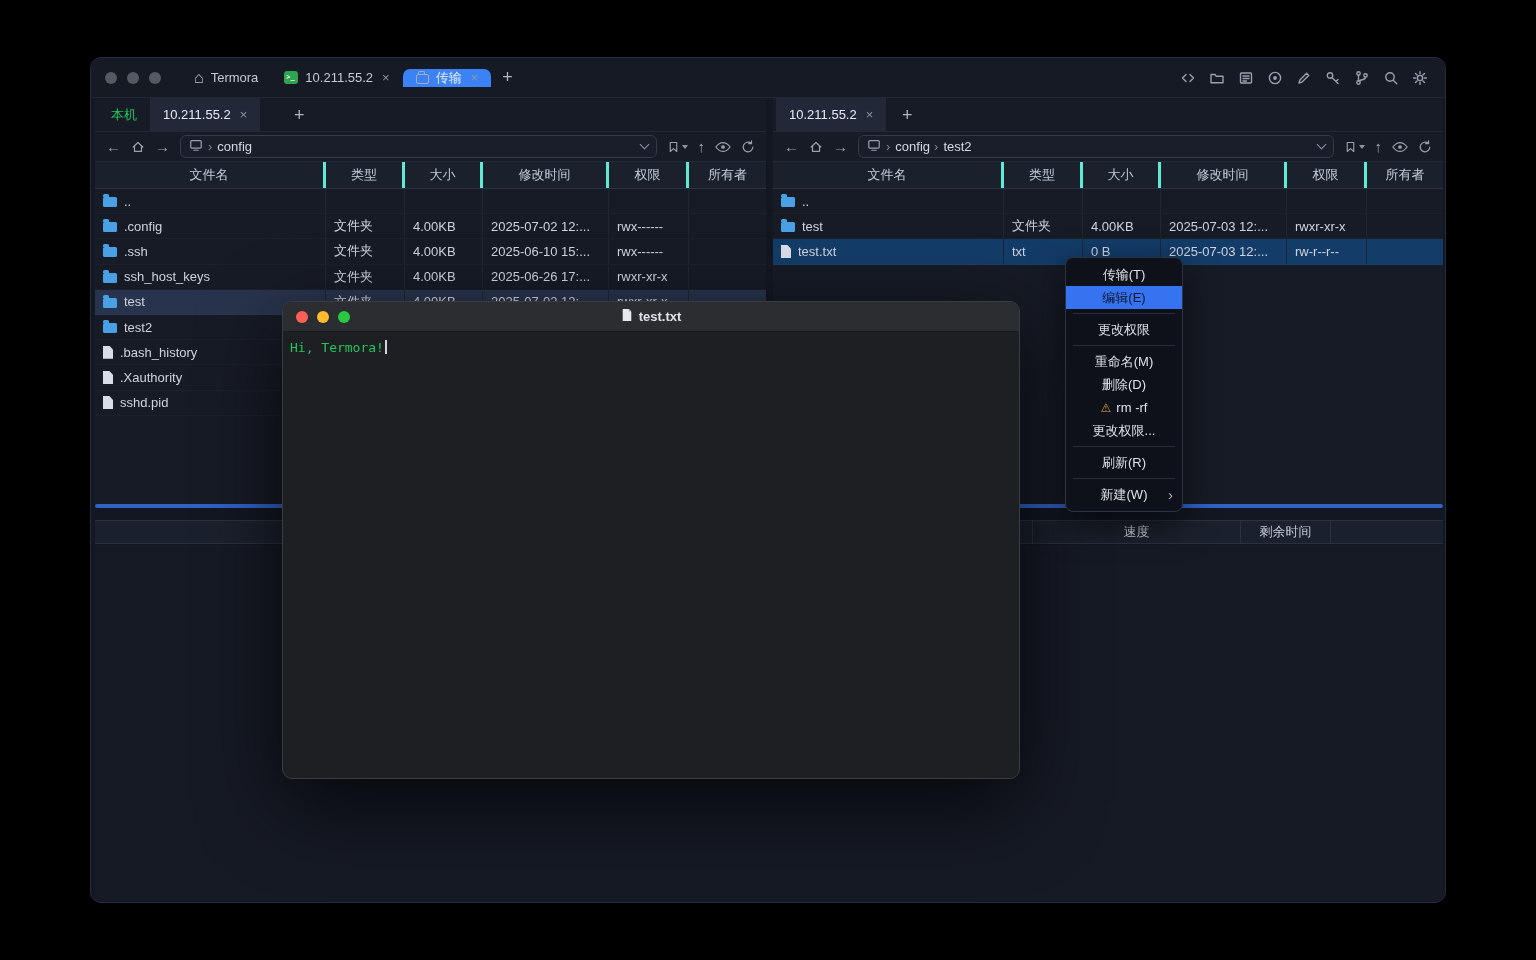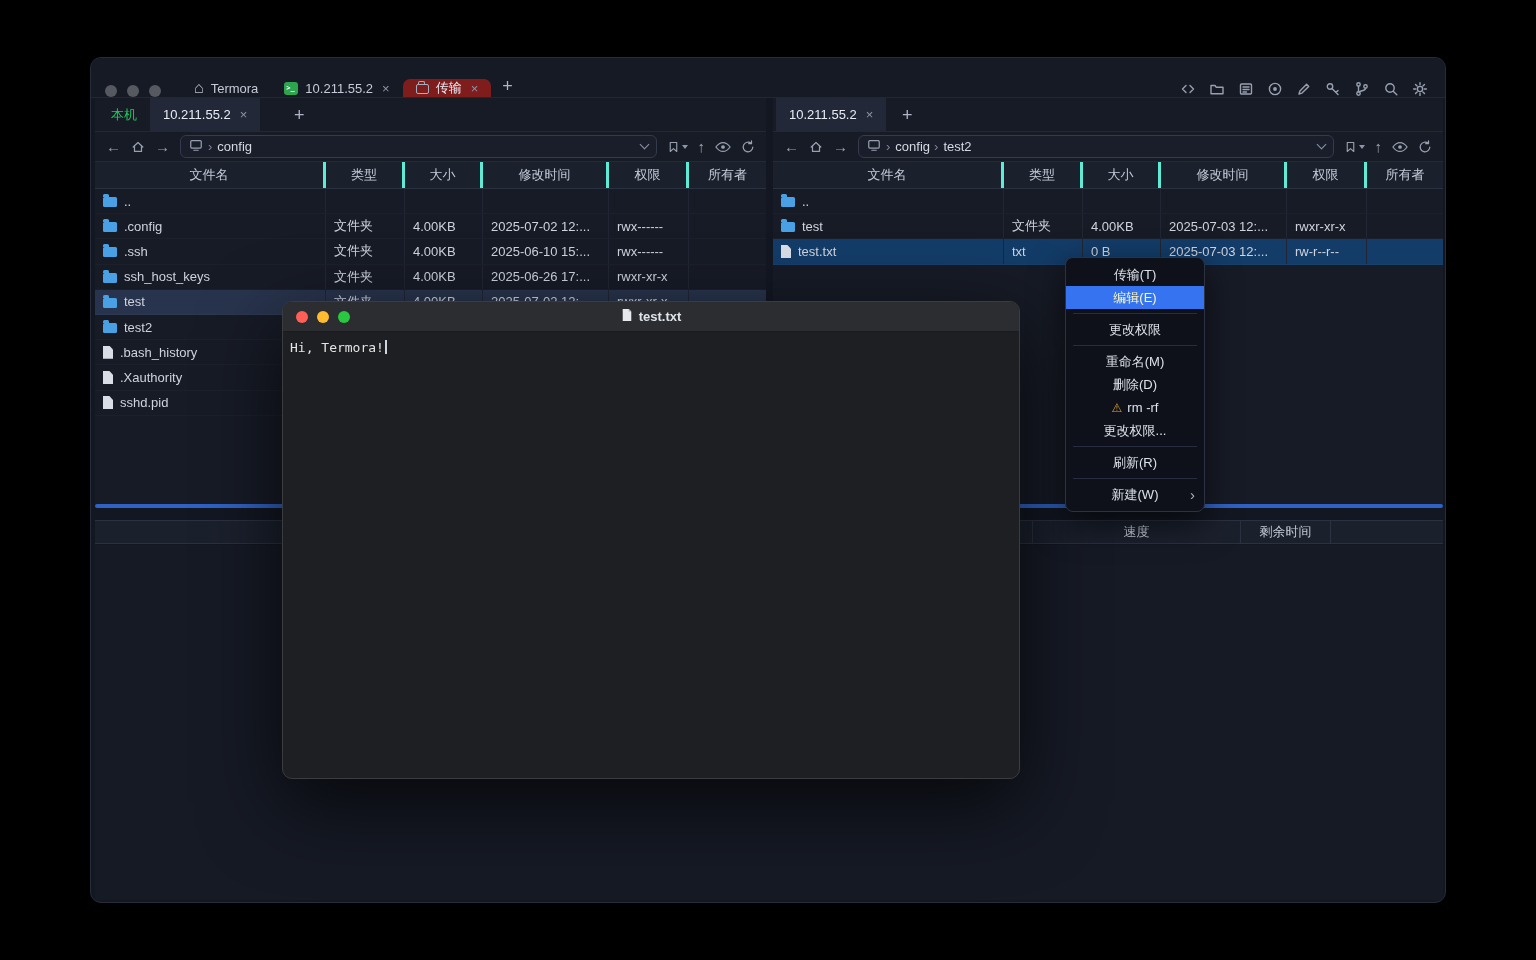--- a/index.html
+++ b/index.html
@@ -18,26 +18,26 @@
   *{box-sizing:border-box;margin:0;padding:0}
   html,body{width:1536px;height:960px;background:#000;overflow:hidden}
   body{font-family:"Liberation Sans","DejaVu Sans",sans-serif;-webkit-font-smoothing:antialiased}
   .screen{position:absolute;inset:0;width:1536px;height:960px;background:#000}
 
   
   .app{position:absolute;left:90px;top:57px;width:1356px;height:846px;background:#131722;
        border-radius:11px;border:1px solid #272c3a;overflow:hidden;box-shadow:0 18px 60px rgba(0,0,0,.7)}
 
   
-  .titlebar{position:absolute;left:0;top:0;width:100%;height:40px;display:flex;align-items:flex-end;background:#161a25;border-bottom:1px solid #222735}
+  .titlebar{position:absolute;left:0;top:0;width:100%;height:40px;display:flex;align-items:center;background:#161a25;border-bottom:1px solid #222735}
   .traffic{display:flex;gap:10px;align-items:center;padding:0 20px 0 14px}
   .tl{width:12px;height:12px;border-radius:50%;background:#56595f}
   .tb-tabs{display:flex;align-items:stretch}
   .tb-tab{display:flex;align-items:center;gap:7px;padding:0 13px;font-size:13px;color:#c4cad7;cursor:pointer;white-space:nowrap}
-  .tb-tab.active{background:#7f1d1d;border-radius:7px 7px 0 0;color:#e8ecf4}
+  .tb-tab.active{background:#3b82f6;border-radius:7px 7px 0 0;color:#e8ecf4}
   .tab-close{color:#8d95a6;font-size:13px;margin-left:2px;cursor:pointer}
   .tab-close::before{content:'×'}
   .plus-btn{display:flex;align-items:center;padding:0 11px;color:#aeb5c4;font-size:18px;cursor:pointer}
   .plus-btn::before{content:'+'}
   .tb-icons{margin-left:auto;display:flex;gap:13px;align-items:center;padding-right:17px}
   .tb-icons .tic{display:flex;cursor:pointer}
   svg.lin{fill:none;stroke:#98a0b0;stroke-width:1.4;stroke-linecap:round;stroke-linejoin:round}
 
   
   .tab-ic{display:inline-flex;align-items:center;justify-content:center}
@@ -88,40 +88,40 @@
 
   
   .splitter{position:absolute;left:4px;top:446px;width:1348px;height:4px;background:var(--splitter);border-radius:2px;cursor:row-resize}
   .queue-header{position:absolute;left:4px;top:462px;width:1348px;height:24px;display:grid;
     grid-template-columns:316px 622px 208px 90px 75px 1fr;background:#1b202d;border-top:1px solid #2a3140;border-bottom:1px solid #2a3140}
   .qh{display:flex;align-items:center;justify-content:center;font-size:13px;color:#c6ccd9;border-right:1px solid #2a3140}
   .qh.tail{border-right:none}
   .queue-body{position:absolute;left:4px;top:487px;width:1348px;height:355px;background:#161a25}
 
   
-  .context-menu{position:absolute;left:974px;top:199px;width:140px;background:#0e1119;border:1px solid #2b3242;border-radius:8px;
+  .context-menu{position:absolute;left:974px;top:199px;width:118px;background:#0e1119;border:1px solid #2b3242;border-radius:8px;
     padding:5px 0;box-shadow:0 12px 34px rgba(0,0,0,.6);z-index:50}
   .menu-item{position:relative;height:23px;display:flex;align-items:center;justify-content:center;gap:5px;color:#dde1ea;font-size:13px;cursor:pointer}
-  .menu-item.highlight{background:var(--accent);color:#fef9c3}
+  .menu-item.highlight{background:var(--accent);color:#0f172a}
   .menu-sep{height:1px;background:#262d3c;margin:4px 7px}
   .mi-warn::before{content:'⚠';color:var(--warning);font-size:12px;line-height:1}
   .mi-sub{position:absolute;right:9px;top:3px}
   .mi-sub::before{content:'›';color:#aab1c0;font-size:15px}
 
   
   .editor{position:absolute;left:282px;top:301px;width:738px;height:478px;border-radius:10px;overflow:hidden;
     box-shadow:0 26px 80px rgba(0,0,0,.7);z-index:40;border:1px solid #3a3c40;background:#1e1f22}
   .ed-title{height:30px;background:#2b2d31;display:flex;align-items:center;position:relative;border-bottom:1px solid #1a1b1e}
   .ed-lights{position:absolute;left:13px;top:0;height:100%;display:flex;gap:9px;align-items:center}
   .edl{width:12px;height:12px;border-radius:50%;cursor:pointer}
   .edl.r{background:var(--traffic_red)}
   .edl.y{background:var(--traffic_yellow)}
   .edl.g{background:var(--traffic_green)}
   .ed-title-center{margin:0 auto;display:flex;gap:6px;align-items:center;color:#dfe3ea;font-size:13px;font-weight:700}
-  .ed-body{padding:8px 7px;font:13px "DejaVu Sans Mono","Liberation Mono",monospace;color:#e5e5e5}
+  .ed-body{padding:8px 7px;font:13px "DejaVu Sans Mono","Liberation Mono",monospace;color:#22c55e}
   .caret{display:inline-block;width:2px;height:14px;background:#d0d5dd;margin-left:1px;vertical-align:-2px}
 </style>
 </head>
 <body>
 
 <div class="screen">
 
   <div class="app">
 
     <div class="titlebar">

